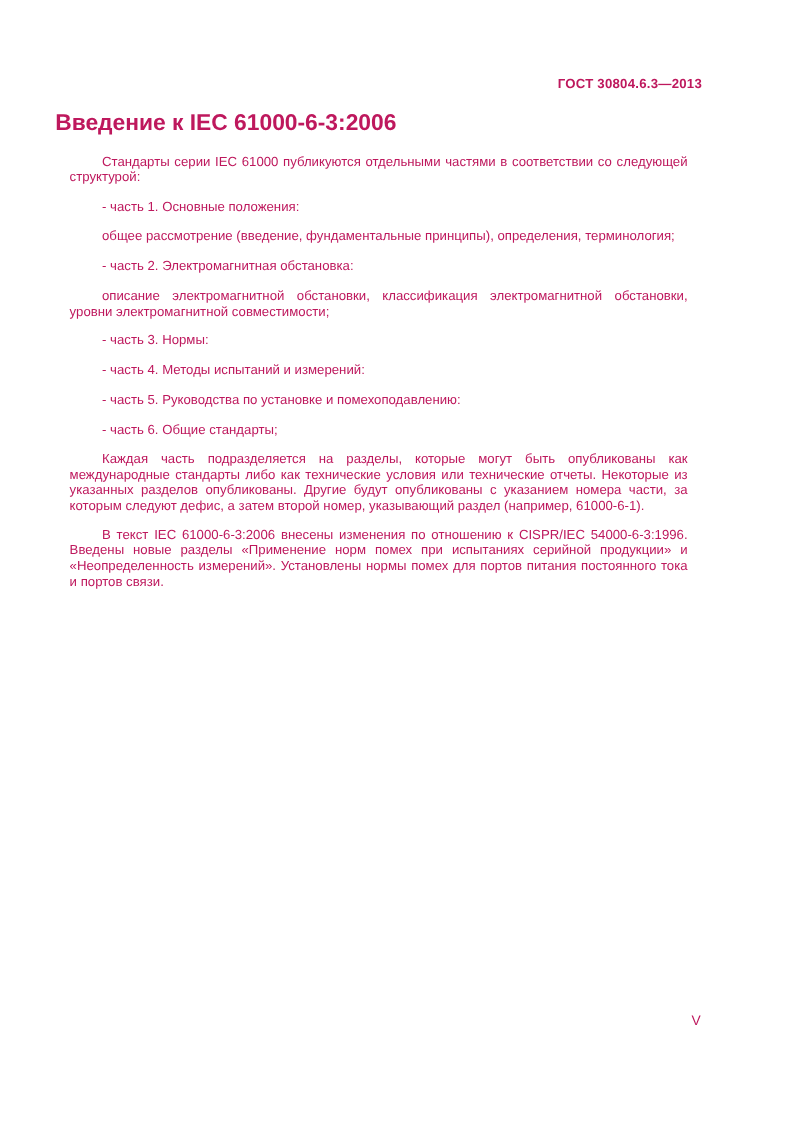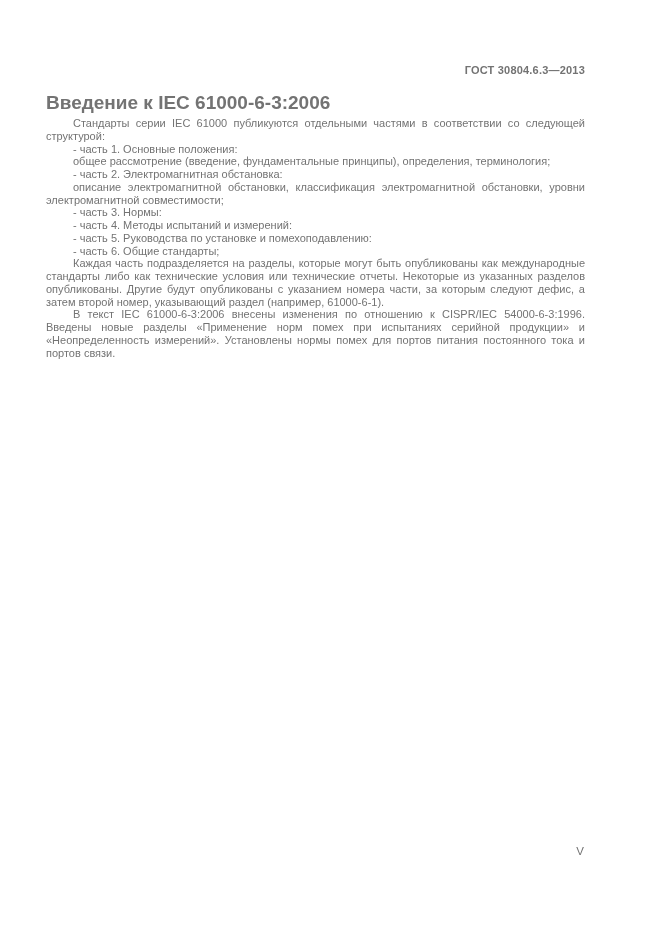--- a/index.html
+++ b/index.html
@@ -6,21 +6,21 @@
     margin: 0;
     padding: 0;
     background: #ffffff;
   }
   .page {
     position: relative;
     width: 661px;
     height: 936px;
     background: #ffffff;
     font-family: "Liberation Sans", sans-serif;
-    color: #737373;
+    color: #be185d;
     overflow: hidden;
   }
   .doc-code {
     position: absolute;
     top: 64px;
     left: 46px;
     right: 76px;
     text-align: right;
     font-size: 11px;
     font-weight: bold;
@@ -37,21 +37,21 @@
   .doc-body {
     position: absolute;
     top: 117px;
     left: 46px;
     right: 76px;
     font-size: 11px;
     line-height: 12.75px;
     text-align: justify;
   }
   .doc-body p {
-    margin: 0;
+    margin: 12px;
     padding: 0;
     text-indent: 27px;
   }
   .page-number {
     position: absolute;
     top: 845px;
     left: 46px;
     right: 77px;
     text-align: right;
     font-size: 11.5px;

